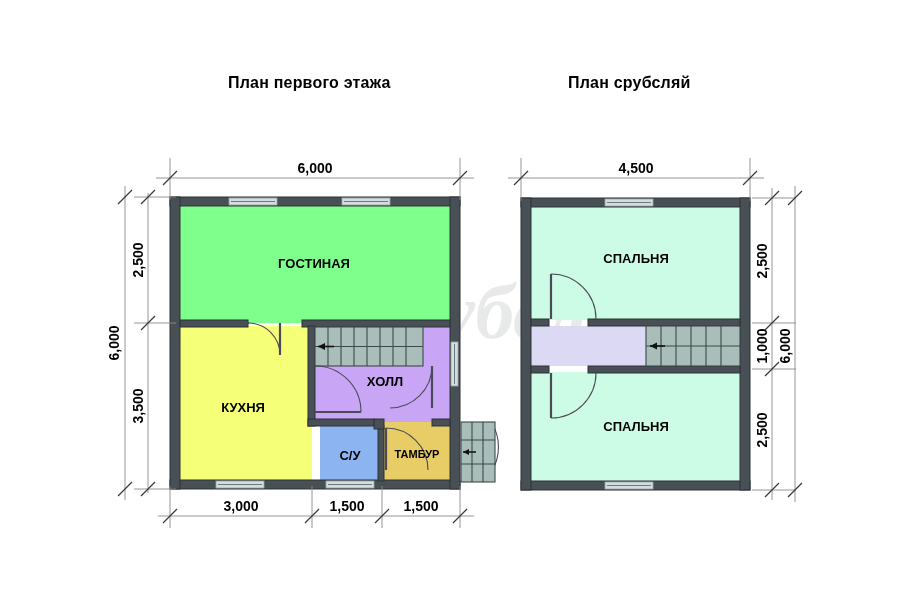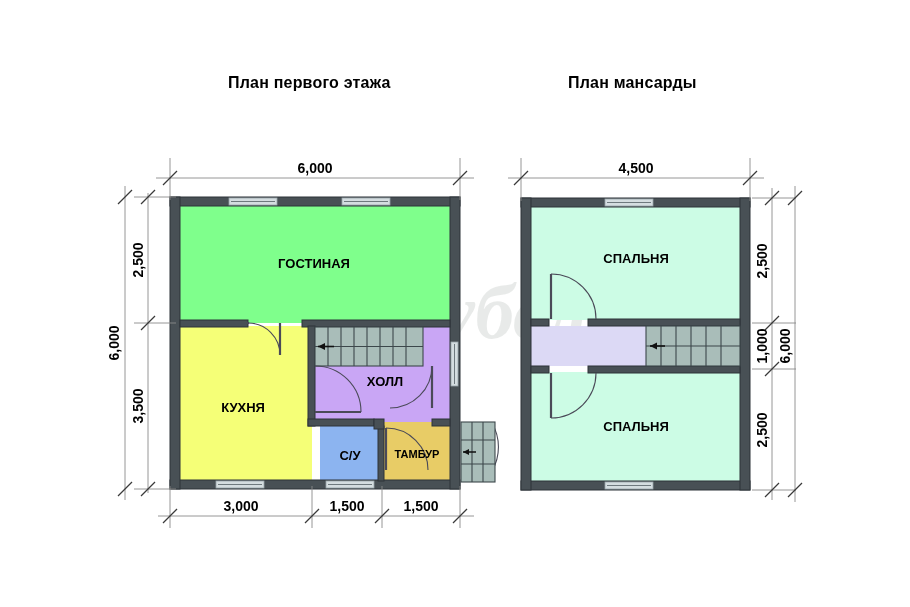--- a/index.html
+++ b/index.html
@@ -94,21 +94,21 @@
     font-weight: bold;
   }
 </style>
 </head>
 <body>
 
 <div id="stage">
 
   <div class="plan-title" id="title-floor1">План первого этажа</div>
 
-  <div class="plan-title" id="title-floor2">План мансарды</div>
+  <div class="plan-title" id="title-floor2">План срубсляй</div>
 
   <svg class="svg-layer" width="910" height="607">
 
     <g>
       <text class="watermark" x="368" y="330">срубсляй</text>
     </g>
 
     <g>
 
       <rect x="180" y="197" width="270" height="118" fill="#7FFF8C"></rect>

